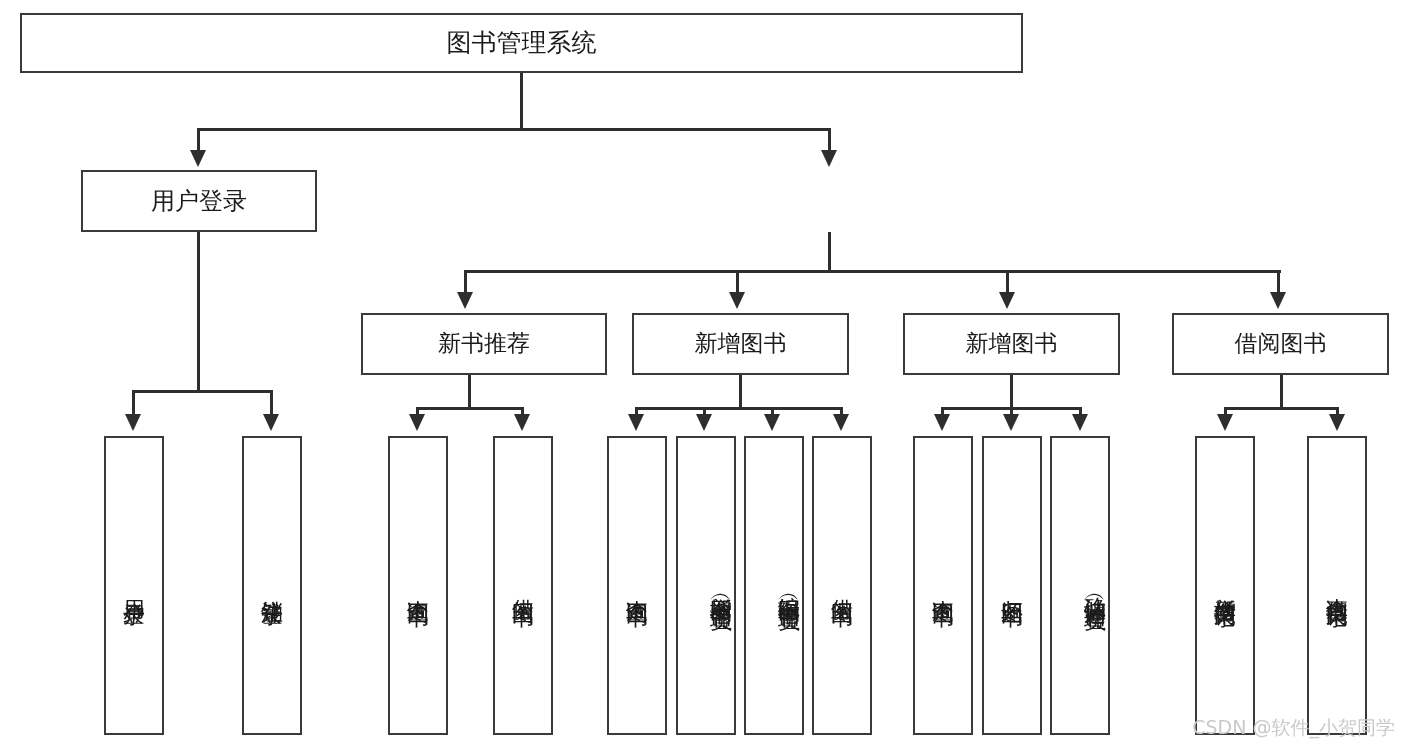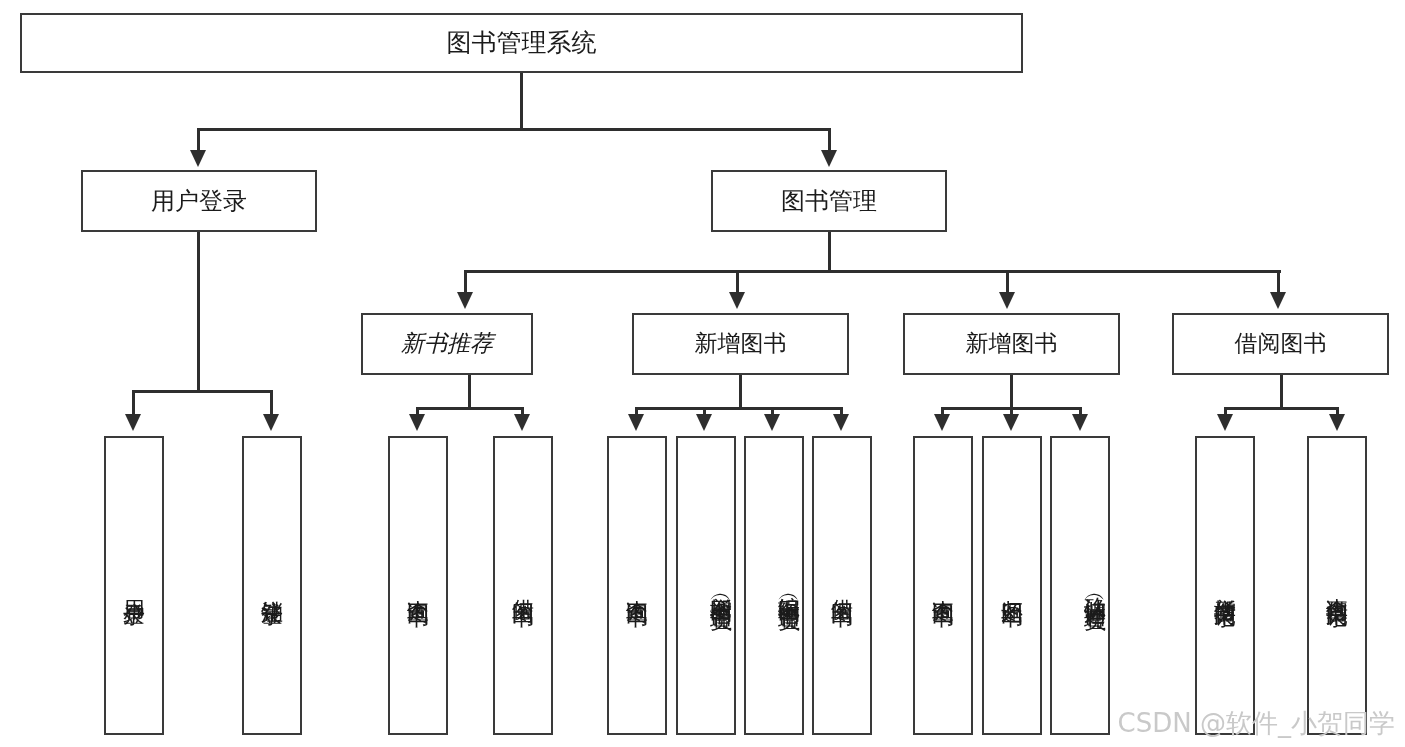--- a/index.html
+++ b/index.html
@@ -60,21 +60,21 @@
     border-left: 8px solid transparent;
     border-right: 8px solid transparent;
     border-top: 17px solid #2e2e2e;
   }
 
   
   #watermark {
     position: absolute;
     right: 10px;
     bottom: 6px;
-    font-size: 26px;
+    font-size: 19px;
     color: #c9c9c9;
     white-space: nowrap;
     pointer-events: none;
   }
 </style>
 </head>
 <body>
 
 <div id="canvas">
 
@@ -84,21 +84,20 @@
 
   <div class="hline" style="left:197px; top:128px; width:634px;"></div>
 
   <div class="vline" style="left:197px; top:128px; height:23px;"></div>
   <div class="arrow" style="left:190px; top:150px;"></div>
   <div class="vline" style="left:828px; top:128px; height:23px;"></div>
   <div class="arrow" style="left:821px; top:150px;"></div>
 
   <div class="node level2" style="left:81px; top:170px; width:236px; height:62px;">用户登录</div>
 
-  <div class="node level2" style="left:711px; top:170px; width:236px; height:62px;">图书管理</div>
 
   <div class="vline" style="left:197px; top:232px; height:161px;"></div>
   <div class="hline" style="left:132px; top:390px; width:140px;"></div>
   <div class="vline" style="left:132px; top:390px; height:26px;"></div>
   <div class="arrow" style="left:125px; top:414px;"></div>
   <div class="vline" style="left:270px; top:390px; height:26px;"></div>
   <div class="arrow" style="left:263px; top:414px;"></div>
 
   <div class="node leaf short" style="left:104px; top:436px; width:60px; height:299px;">用户登录</div>
   <div class="node leaf short" style="left:242px; top:436px; width:60px; height:299px;">注销登录</div>
@@ -108,21 +107,21 @@
 
   <div class="vline" style="left:464px; top:270px; height:23px;"></div>
   <div class="arrow" style="left:457px; top:292px;"></div>
   <div class="vline" style="left:736px; top:270px; height:23px;"></div>
   <div class="arrow" style="left:729px; top:292px;"></div>
   <div class="vline" style="left:1006px; top:270px; height:23px;"></div>
   <div class="arrow" style="left:999px; top:292px;"></div>
   <div class="vline" style="left:1277px; top:270px; height:23px;"></div>
   <div class="arrow" style="left:1270px; top:292px;"></div>
 
-  <div class="node level3" style="left:361px; top:313px; width:172px; height:62px;font-style:italic;">新书推荐</div>
+  <div class="node level3" style="left:361px; top:313px; width:246px; height:62px;">新书推荐</div>
   <div class="node level3" style="left:632px; top:313px; width:217px; height:62px;">新增图书</div>
   <div class="node level3" style="left:903px; top:313px; width:217px; height:62px;">新增图书</div>
   <div class="node level3" style="left:1172px; top:313px; width:217px; height:62px;">借阅图书</div>
 
   <div class="vline" style="left:468px; top:375px; height:35px;"></div>
   <div class="hline" style="left:416px; top:407px; width:108px;"></div>
   <div class="vline" style="left:416px; top:407px; height:9px;"></div>
   <div class="arrow" style="left:409px; top:414px;"></div>
   <div class="vline" style="left:521px; top:407px; height:9px;"></div>
   <div class="arrow" style="left:514px; top:414px;"></div>

